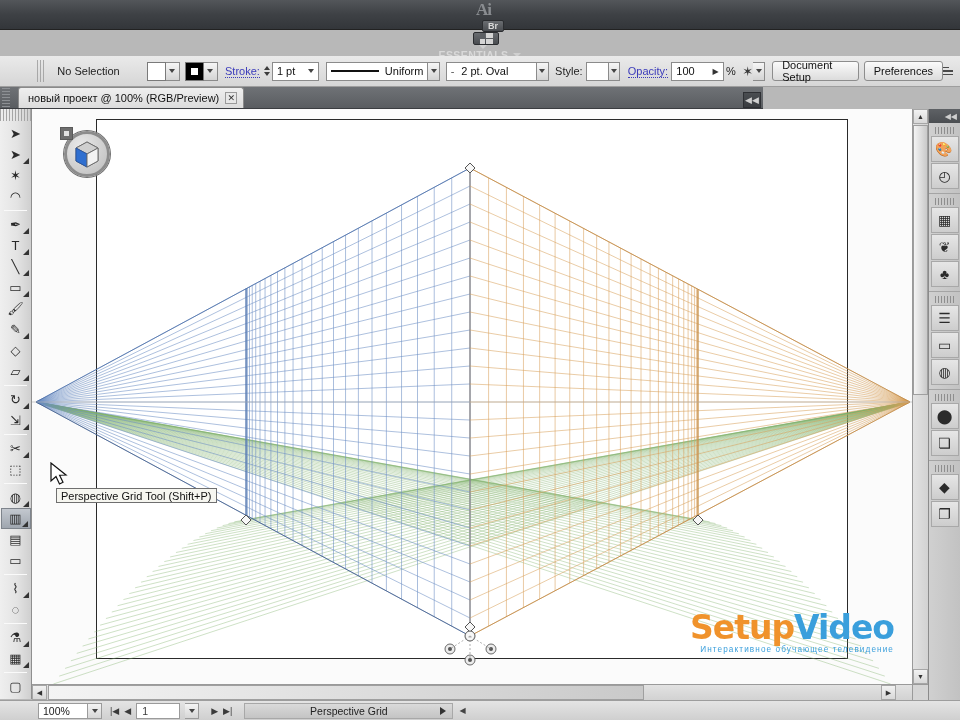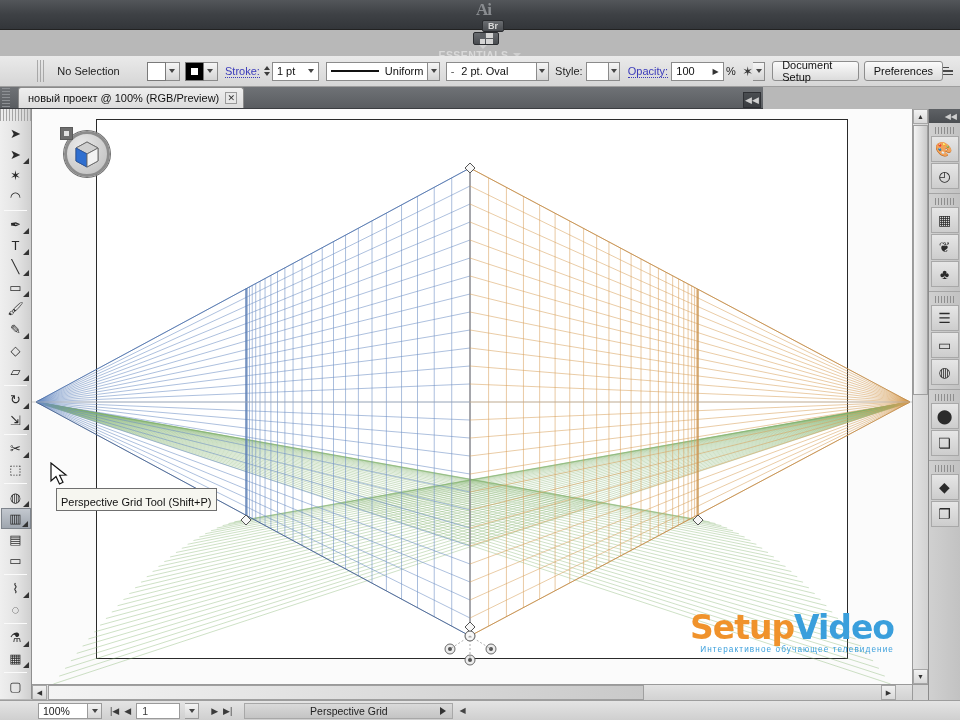--- a/index.html
+++ b/index.html
@@ -213,22 +213,22 @@
   .pg-widget .ring {
     position:absolute; left:4px; top:4px; width: 46px; height: 46px; border-radius: 50%;
     background: radial-gradient(circle at 35% 30%, #e9e9e9, #bcbcbc);
     border: 3px solid #8c8c8c; box-shadow: 0 0 0 1px #6f6f6f;
   }
   .pg-widget .tagsq { position:absolute; left:0; top:0; width:13px; height:13px; background:#6e6e6e; border:1px solid #5a5a5a;}
   .pg-widget .tagsq::after{content:'';position:absolute;left:3px;top:3px;width:5px;height:5px;background:#e2e2e2;}
 
   
   .tooltip {
-    position: absolute; left: 24px; top: 379px; height: 23px;
-    background: #f6f6f0; border: 1px solid #6f6f6f; padding: 6px 4px;
+    position: absolute; left: 24px; top: 379px; height: 15px;
+    background: #f6f6f0; border: 1px solid #6f6f6f; padding: 0 4px;
     font-size: 11px; line-height: 15px; color: #111; white-space: nowrap; z-index: 40;
   }
   .cursor-arrow { position:absolute; left:18px; top:353px; z-index:45; }
 
   
   .tv-logo { position: absolute; right: 18px; bottom: 30px; text-align: right; z-index: 30; }
   .tv-logo .word { font-size: 33px; font-weight: bold; font-family: "DejaVu Sans", sans-serif;
     letter-spacing: -1px; line-height: 1; }
   .tv-logo .o1 { color: #f0922b; }
   .tv-logo .b1 { color: #3a9fdc; }

